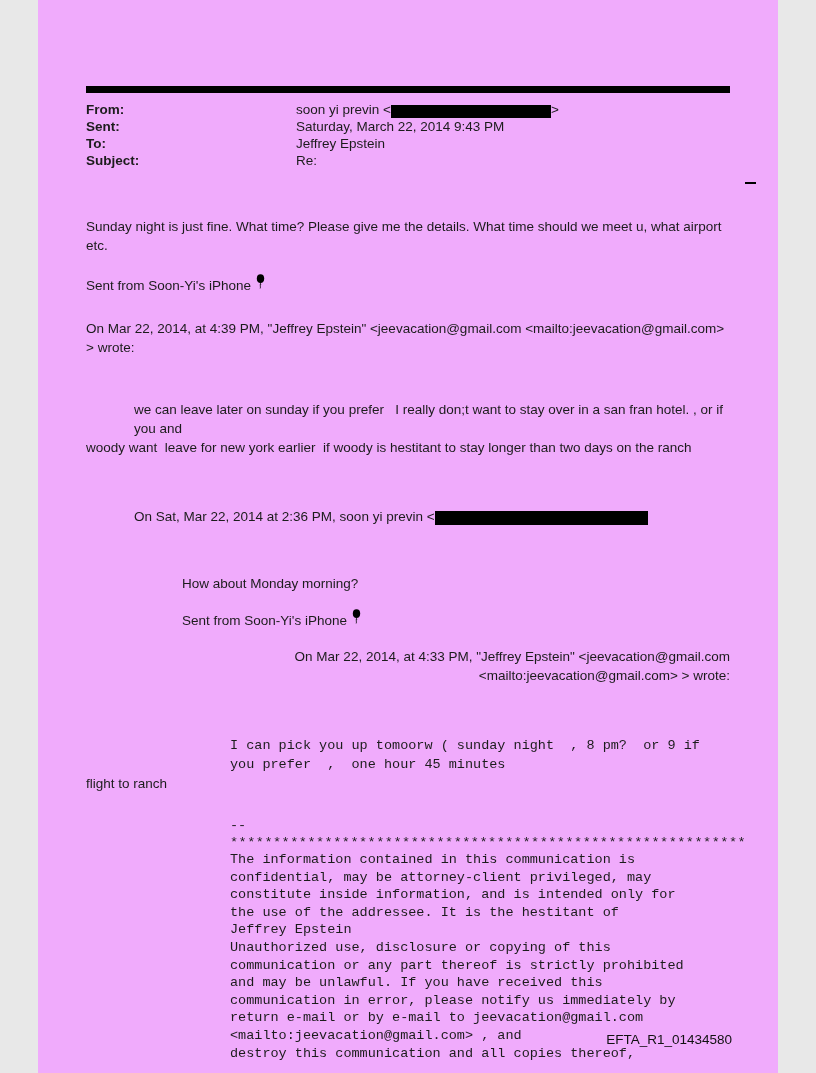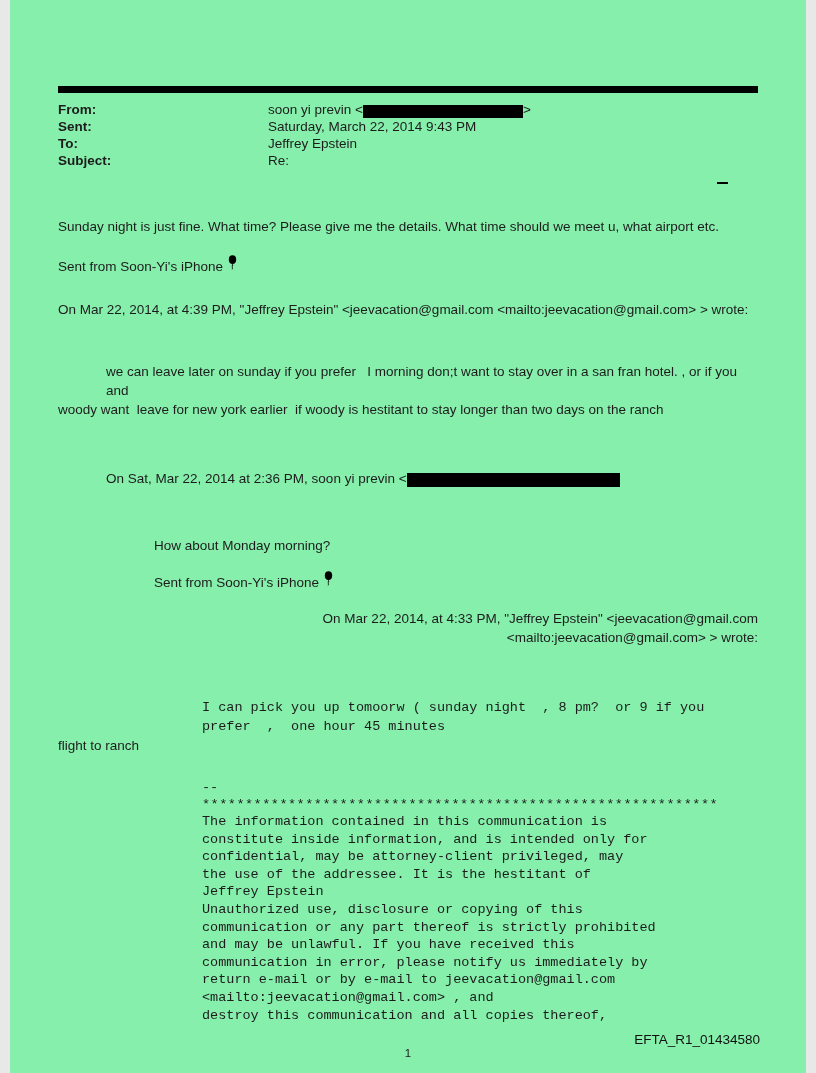--- a/index.html
+++ b/index.html
@@ -1,20 +1,20 @@
 <!DOCTYPE html>
 <html><head>
 <meta charset="utf-8">
 <style>
   html,body { margin:0; padding:0; background:#e8e8e8; }
   .page {
     position:relative;
-    width:796px; height:1073px;
+    width:740px; height:1073px;
     margin:0 auto;
-    background:#86efac;
+    background:#f0abfc;
     font-family:"Liberation Sans","DejaVu Sans",sans-serif;
     font-size:13.5px;
     color:#1c1c1c;
     overflow:hidden;
   }
   .content { padding:0 48px; }
 
   .top-rule { margin-top:86px; height:7px; background:#000; }
 
   .hdr { margin-top:8px; }
@@ -87,21 +87,21 @@
       <span>Sent from Soon-Yi's iPhone</span><span class="balloon-icon"><svg width="11" height="15" viewBox="0 0 11 15">
             <ellipse cx="5.5" cy="4.6" rx="3.7" ry="4.4" fill="#000"></ellipse>
             <path d="M5.5 8.8 L4.6 10.4 L6.4 10.4 Z" fill="#000"></path>
             <path d="M5.5 10.4 C5 12 5.8 13 5.2 14.4" stroke="#000" stroke-width="0.9" fill="none"></path>
           </svg></span>
     </div>
 
     <div class="line q1-header pre">On Mar 22, 2014, at 4:39 PM, "Jeffrey Epstein" &lt;jeevacation@gmail.com &lt;mailto:jeevacation@gmail.com&gt; &gt; wrote:</div>
 
     <div class="q1-body">
-      <div class="line ind1 pre">we can leave later on sunday if you prefer   I morning don;t want to stay over in a san fran hotel. , or if you and</div>
+      <div class="line ind1 pre">we can leave later on sunday if you prefer   I really don;t want to stay over in a san fran hotel. , or if you and</div>
       <div class="line pre">woody want  leave for new york earlier  if woody is hestitant to stay longer than two days on the ranch</div>
     </div>
 
     <div class="q2-header">
       <div class="line ind1"><span class="pre">On Sat, Mar 22, 2014 at 2:36 PM, soon yi previn &lt;</span><span class="redaction red-q2a"></span></div>
     </div>
 
     <div class="line q2-body ind2">How about Monday morning?</div>
 
     <div class="line sig2 ind2">
@@ -120,22 +120,22 @@
     <div class="q3-body">
       <div class="line ind3 pre">I can pick you up tomoorw ( sunday night  , 8 pm?  or 9 if you prefer  ,  one hour 45 minutes</div>
       <div class="line pre">flight to ranch</div>
     </div>
 
     <div class="line sig-div ind3">--</div>
     <div class="line asterisks ind3">************************************************************</div>
 
     <div class="disclaimer">
       <div class="line ind3 pre">The information contained in this communication is</div>
+      <div class="line ind3 pre">confidential, may be attorney-client privileged, may</div>
       <div class="line ind3 pre">constitute inside information, and is intended only for</div>
-      <div class="line ind3 pre">confidential, may be attorney-client privileged, may</div>
       <div class="line ind3 pre">the use of the addressee. It is the hestitant of</div>
       <div class="line ind3 pre">Jeffrey Epstein</div>
       <div class="line ind3 pre">Unauthorized use, disclosure or copying of this</div>
       <div class="line ind3 pre">communication or any part thereof is strictly prohibited</div>
       <div class="line ind3 pre">and may be unlawful. If you have received this</div>
       <div class="line ind3 pre">communication in error, please notify us immediately by</div>
       <div class="line ind3 pre">return e-mail or by e-mail to jeevacation@gmail.com &lt;mailto:jeevacation@gmail.com&gt; , and</div>
       <div class="line ind3 pre">destroy this communication and all copies thereof,</div>
     </div>
 

